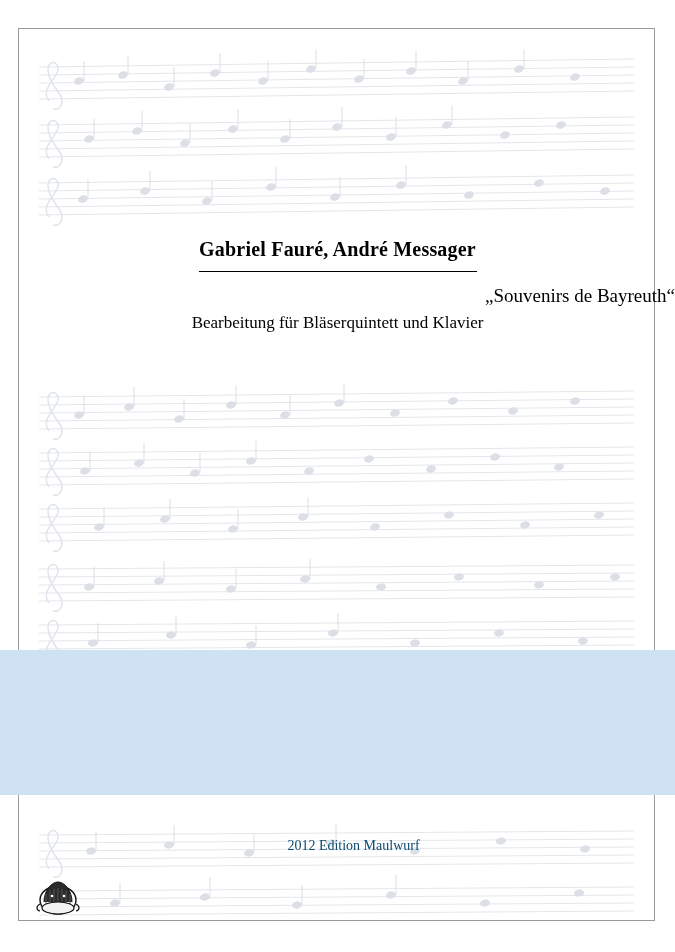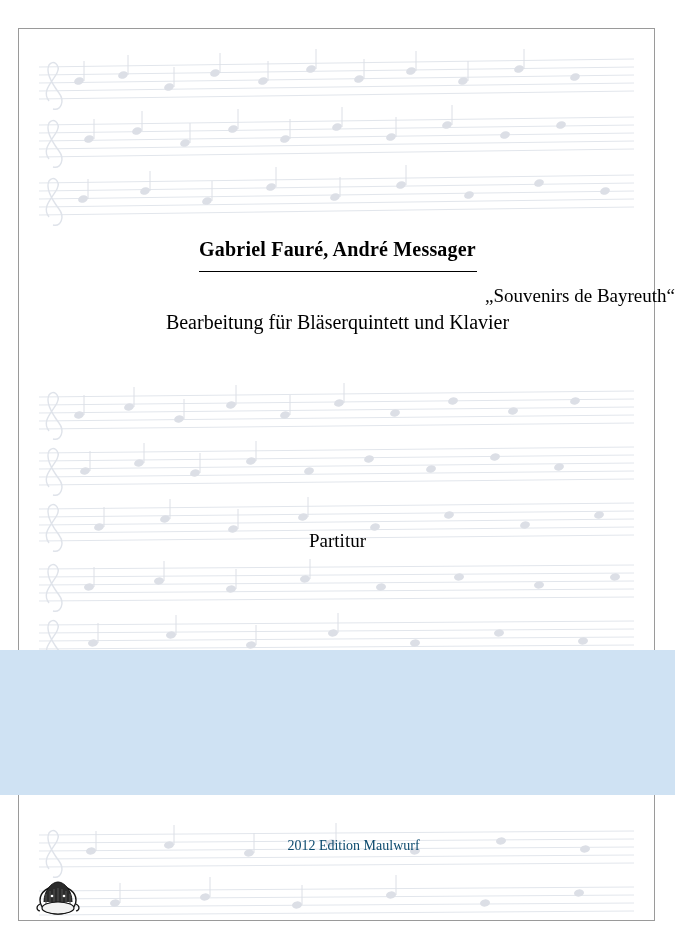--- a/index.html
+++ b/index.html
@@ -68,21 +68,21 @@
     margin-top: 11px;
     font-family: "Liberation Serif", serif;
     font-size: 19px;
     color: #000000;
     line-height: 25px;
     text-align: right;
   }
   .subtitle {
     margin-top: 2px;
     font-family: "Liberation Serif", serif;
-    font-size: 20px;
+    font-size: 17px;
     color: #000000;
     line-height: 25px;
   }
 
   
   .scoretype {
     position: absolute;
     left: 0;
     top: 530px;
     width: 675px;
@@ -376,21 +376,20 @@
 
   <div class="page-border"></div>
 
   <div class="title-block">
     <div class="composer">Gabriel Fauré, André Messager</div>
     <div class="rule"></div>
     <div class="worktitle">„Souvenirs de Bayreuth“</div>
     <div class="subtitle">Bearbeitung für Bläserquintett und Klavier</div>
   </div>
 
-  <div class="scoretype">Partitur</div>
 
   <div class="highlight-band"></div>
 
   <div class="publisher">2012 Edition Maulwurf</div>
 
   <div class="logo">
     <svg width="52" height="44" viewBox="0 0 52 44" xmlns="http://www.w3.org/2000/svg">
       <ellipse cx="26" cy="26" rx="18" ry="14" fill="none" stroke="#111111" stroke-width="1.4"></ellipse>
       <path d="M12 28 C12 16, 20 8, 26 8 C32 8, 40 16, 40 28" fill="#2b2b2b" stroke="#111111" stroke-width="1"></path>
       <path d="M14 30 L14 20 M18 31 L18 17 M22 32 L22 15 M26 32 L26 14 M30 32 L30 15 M34 31 L34 17 M38 30 L38 20" stroke="#555555" stroke-width="1" fill="none"></path>

